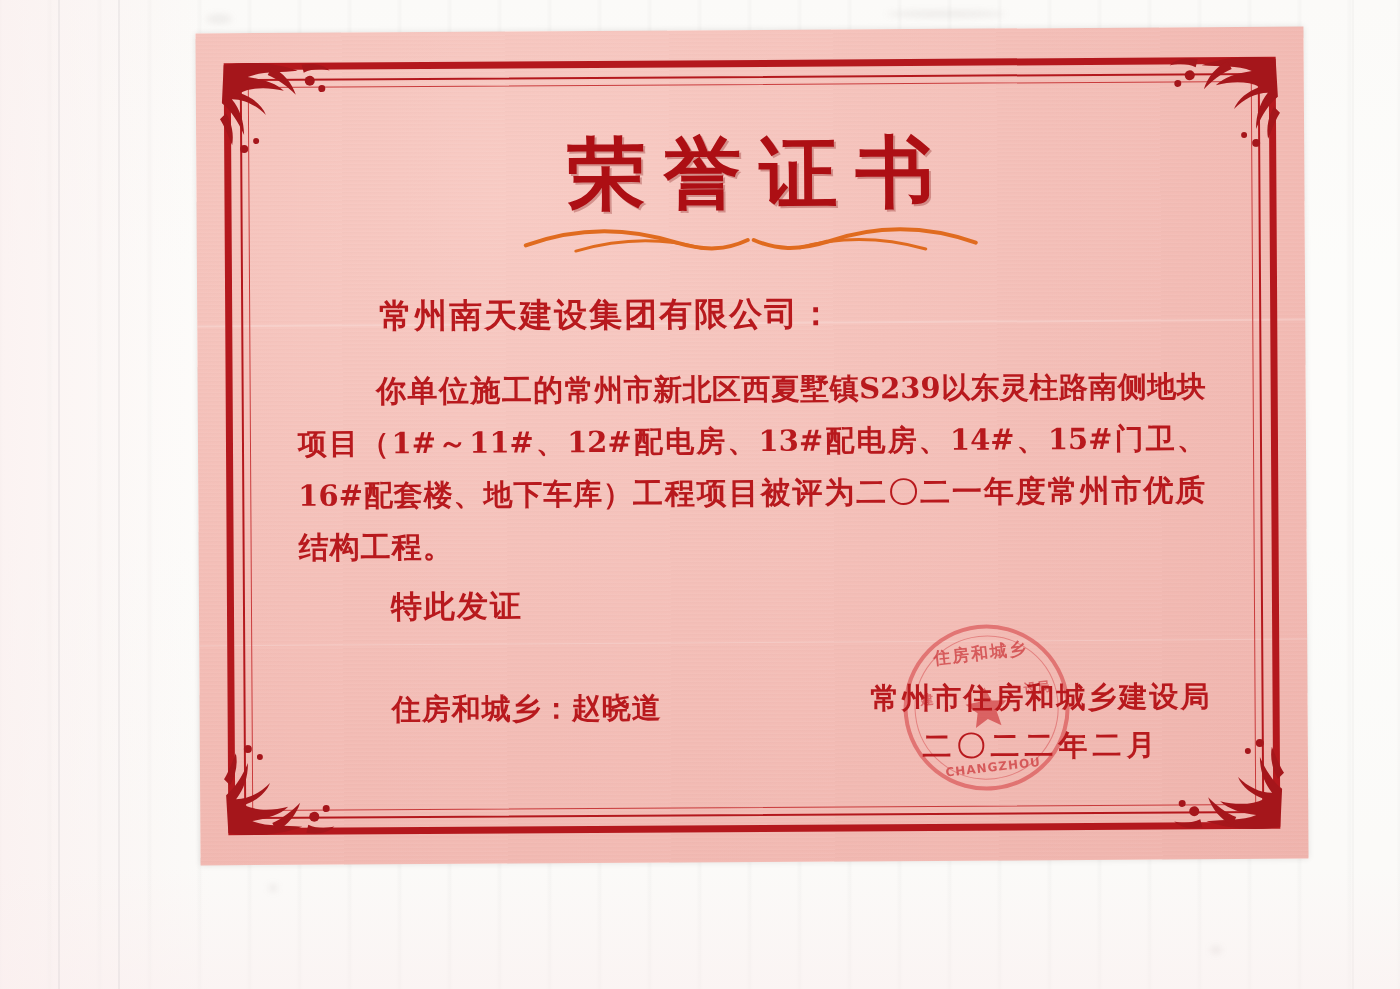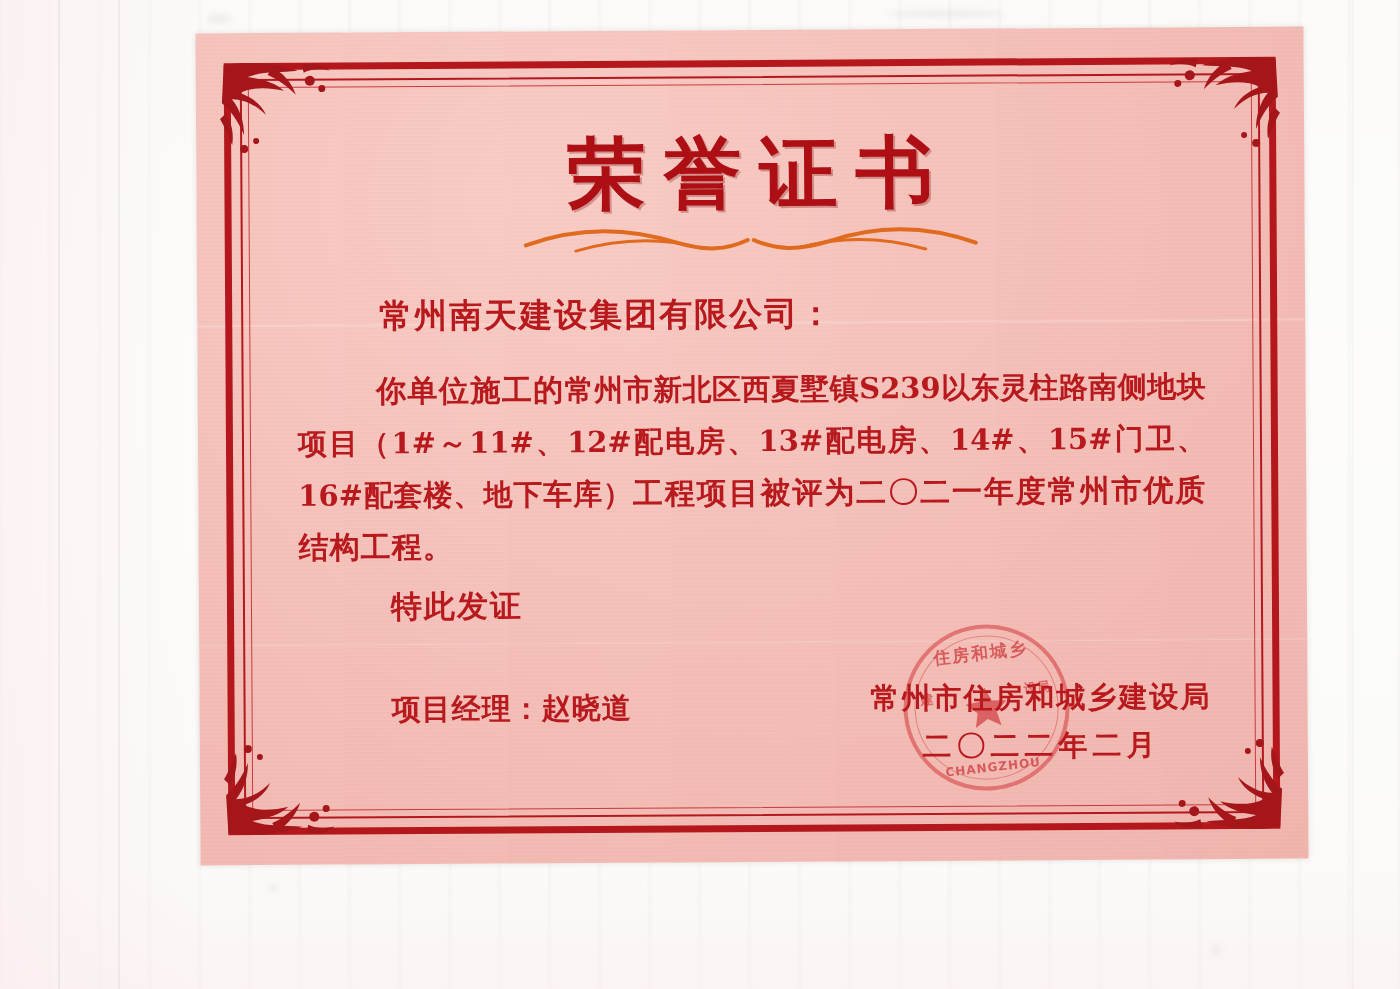--- a/index.html
+++ b/index.html
@@ -335,21 +335,21 @@
     <div class="salutation">常州南天建设集团有限公司：</div>
 
     <div class="para">
       <span class="indent"></span><span class="lead">你单位施工的</span><span class="proj">常州市新北区西夏墅镇S239以东灵柱路南侧地块项目（1#～11#、12#配电房、13#配电房、14#、15#门卫、16#配套楼、地下车库）</span><span class="lead">工程项目被评为</span><span class="lead">二〇二一年度常州市优质结构工程。</span>
     </div>
 
     <div class="hereby">特此发证</div>
 
     <div class="sign-row">
       <div class="manager">
-        <span>项目经理：</span><span>赵晓道</span>
+        <span>住房和城乡：</span><span>赵晓道</span>
       </div>
 
       <div class="seal">
         <div class="ring2"></div>
         <div class="seal-top-text">住房和城乡</div>
         <div class="seal-side-left">建</div>
         <div class="seal-side-right">设局</div>
         <div class="star">
           <svg viewBox="0 0 24 24" fill="currentColor">
               <path d="M12 1.5l3.1 7.1 7.7.7-5.8 5.1 1.7 7.6L12 18l-6.7 4 1.7-7.6L1.2 9.3l7.7-.7z"></path>

